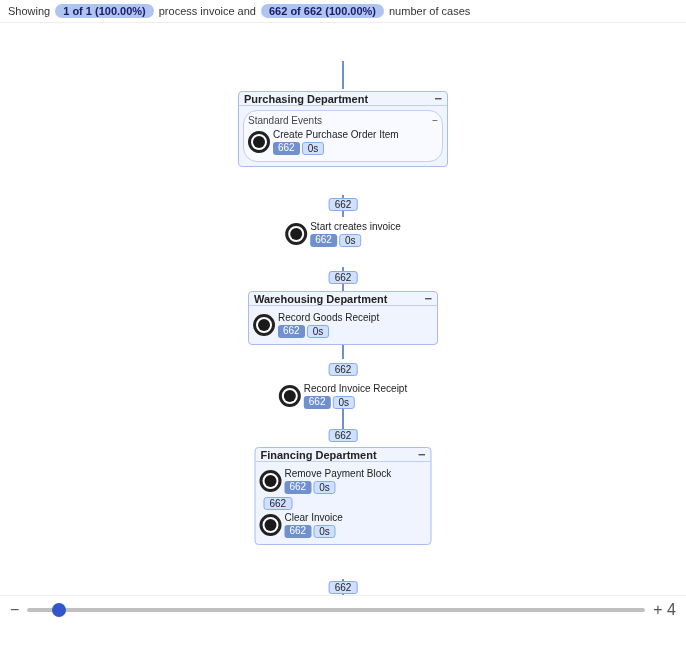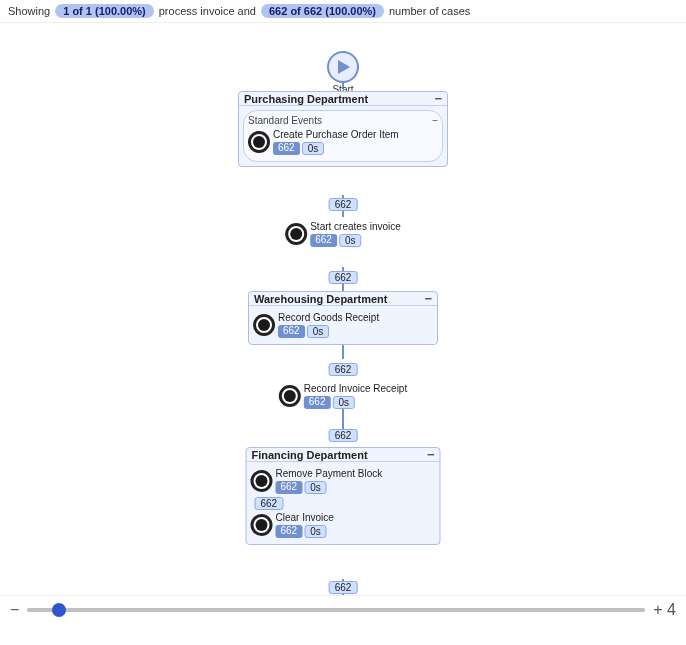--- a/index.html
+++ b/index.html
@@ -261,27 +261,20 @@
 
 <div class="canvas">
 
   <div class="vline" style="top:38px; height:28px;"></div>
   <div class="vline" style="top:172px; height:22px;"></div>
   <div class="vline" style="top:244px; height:24px;"></div>
   <div class="vline" style="top:318px; height:18px;"></div>
   <div class="vline" style="top:386px; height:22px;"></div>
   <div class="vline" style="top:556px; height:20px;"></div>
 
-  <div class="node" style="top:28px;">
-    <div class="start-shape">
-      <div class="start-triangle"></div>
-    </div>
-    <span class="node-label">Start</span>
-    <span class="count-box">662</span>
-  </div>
 
   <div class="dept-box" style="top:68px; width:210px;">
     <div class="dept-title">
       <span>Purchasing Department</span>
       <span class="dept-minus">−</span>
     </div>
     <div class="sub-box">
       <div class="sub-title">
         <span>Standard Events</span>
         <span>−</span>
@@ -361,21 +354,21 @@
           <span class="stat-box-light">0s</span>
         </div>
       </div>
     </div>
   </div>
 
   <div style="position:absolute; left:50%; transform:translateX(-50%); top:406px;">
     <span class="count-box">662</span>
   </div>
 
-  <div class="dept-box" style="top:424px; width:195px;">
+  <div class="dept-box" style="top:424px; width:177px;">
     <div class="dept-title">
       <span>Financing Department</span>
       <span class="dept-minus">−</span>
     </div>
     <div style="padding: 4px;">
 
       <div class="activity-row">
         <div class="circle-icon">
           <div class="circle-inner"></div>
         </div>

